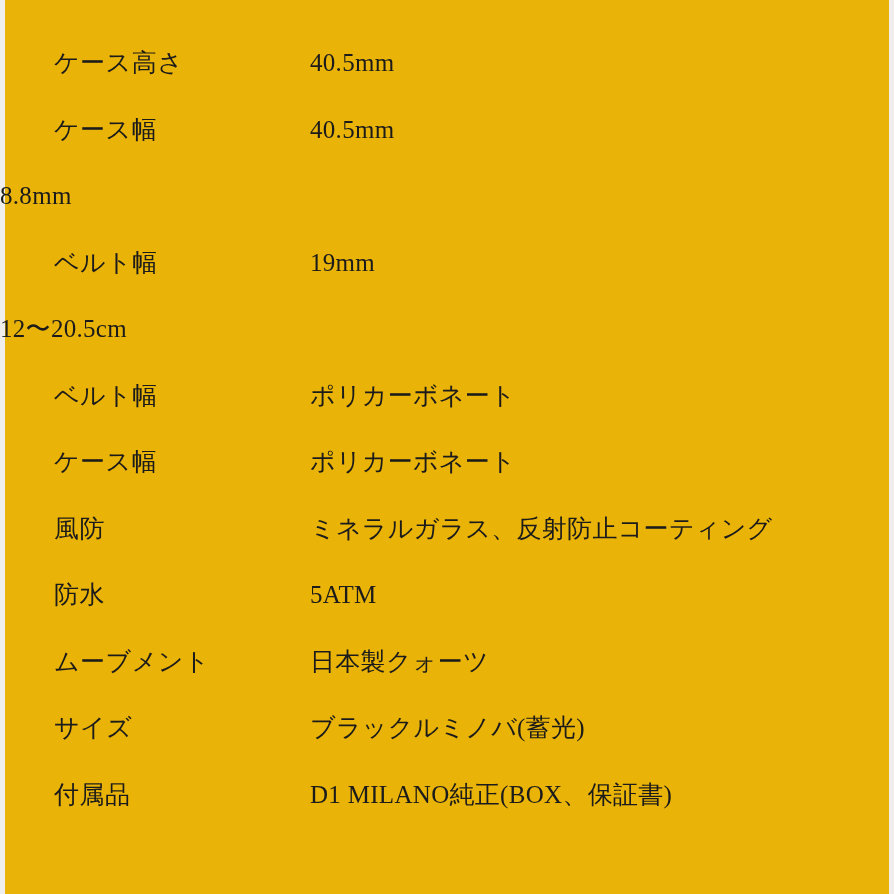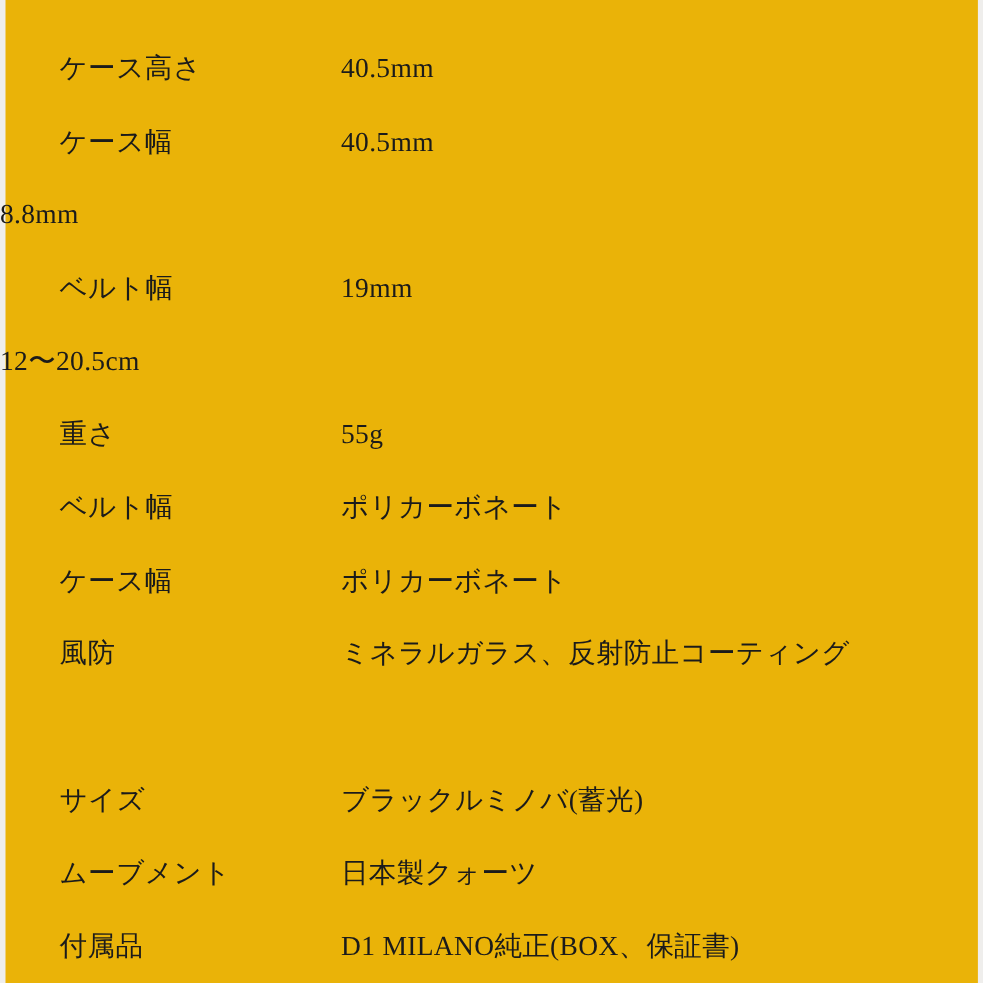--- a/index.html
+++ b/index.html
@@ -96,51 +96,49 @@
 
     <div class="spec-row">
       <div class="spec-label">ベルト幅</div>
       <div class="spec-value">19mm</div>
     </div>
 
     <div class="spec-row">
       <div class="spec-value">12〜20.5cm</div>
     </div>
 
-    <div class="spec-row">
-      <div class="spec-label">重さ</div>
-      <div class="spec-value">55g</div>
-    </div>
 
     <div class="spec-row">
       <div class="spec-label">ベルト幅</div>
       <div class="spec-value">ポリカーボネート</div>
     </div>
 
     <div class="spec-row">
       <div class="spec-label">ケース幅</div>
       <div class="spec-value">ポリカーボネート</div>
     </div>
 
     <div class="spec-row">
       <div class="spec-label">風防</div>
       <div class="spec-value">ミネラルガラス、反射防止コーティング</div>
     </div>
 
     <div class="spec-row">
+      <div class="spec-label">防水</div>
+      <div class="spec-value">5ATM</div>
+    </div>
+
+    <div class="spec-row">
+      <div class="spec-label">ムーブメント</div>
+      <div class="spec-value">日本製クォーツ</div>
     </div>
 
     <div class="spec-row">
       <div class="spec-label">サイズ</div>
       <div class="spec-value">ブラックルミノバ(蓄光)</div>
-    </div>
-
-    <div class="spec-row">
-      <div class="spec-label">ムーブメント</div>
-      <div class="spec-value">日本製クォーツ</div>
     </div>
 
     <div class="spec-row">
       <div class="spec-label">付属品</div>
       <div class="spec-value">D1 MILANO純正(BOX、保証書)</div>
     </div>
 
   </div>
 </div>
 

